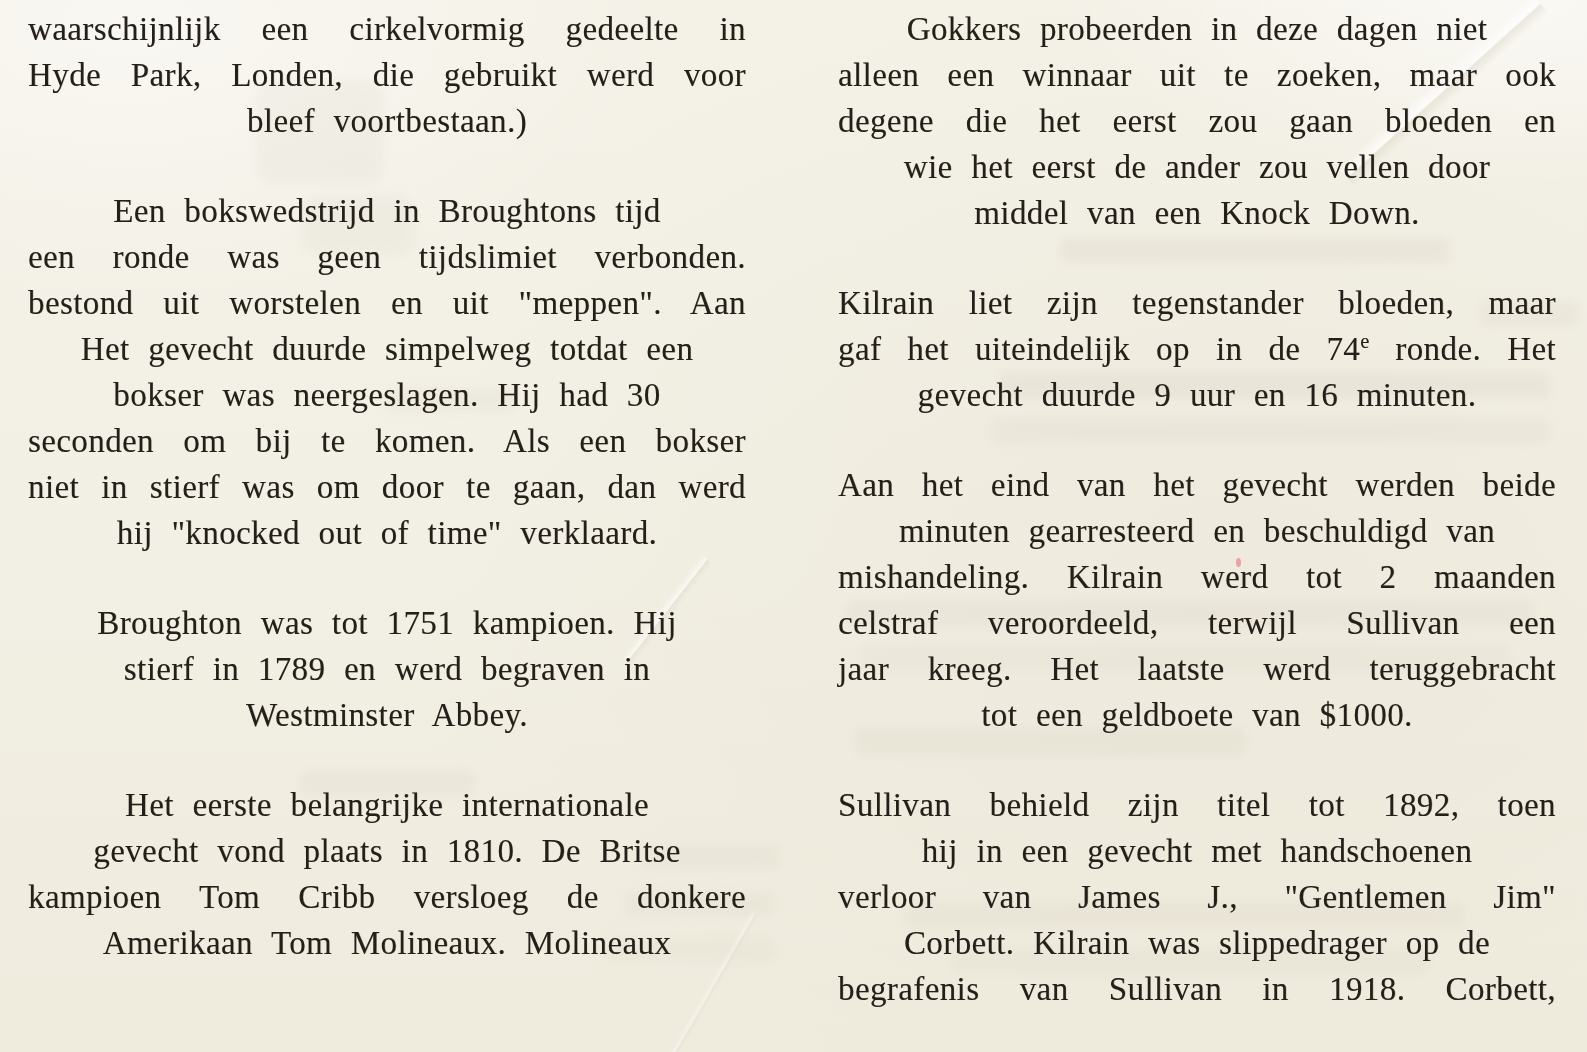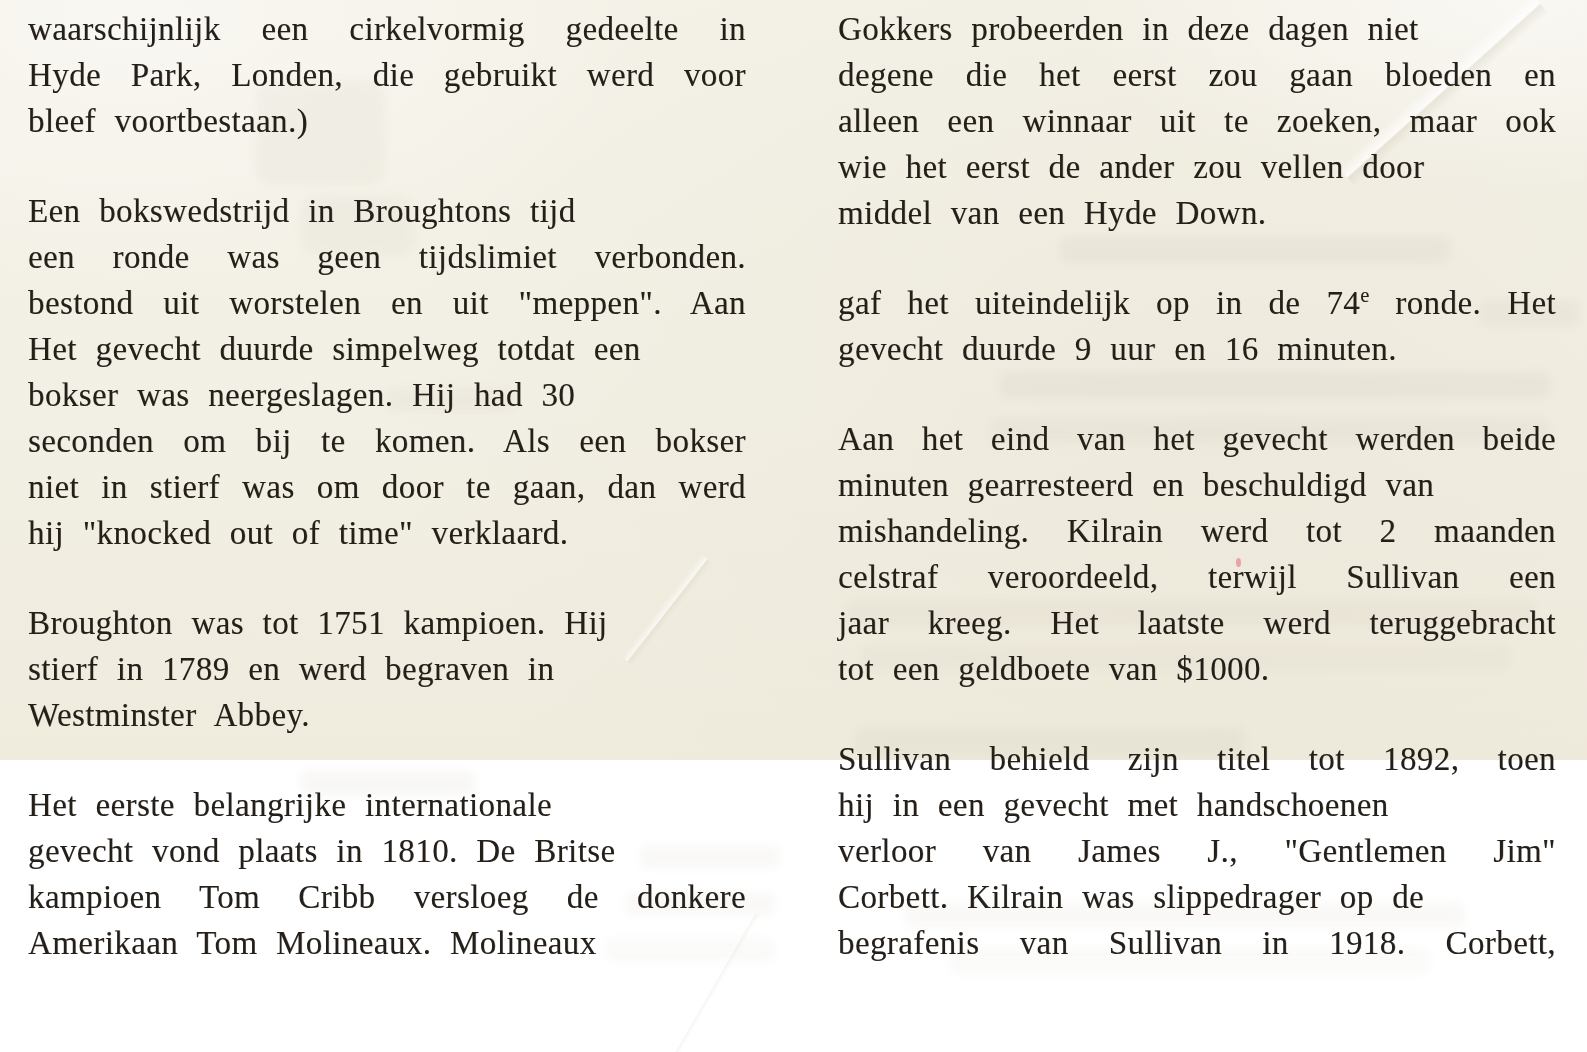--- a/index.html
+++ b/index.html
@@ -1,37 +1,37 @@
 <!DOCTYPE html>
 <html><head>
 <meta charset="utf-8">
 <style>
   html, body { margin: 0; padding: 0; }
   body {
     width: 1587px; height: 1052px; overflow: hidden;
     font-family: "Liberation Serif", "DejaVu Serif", serif;
   }
   .page {
-    position: relative; width: 1587px; height: 760px;
+    position: relative; width: 1587px; height: 1052px;
     background:
       radial-gradient(900px 500px at 8% 2%, rgba(255,255,255,0.45), rgba(255,255,255,0) 60%),
       radial-gradient(700px 300px at 95% 0%, rgba(255,255,255,0.55), rgba(255,255,255,0) 65%),
       radial-gradient(1200px 900px at 78% 55%, rgba(228,222,204,0.30), rgba(228,222,204,0) 70%),
       linear-gradient(180deg, #f4f1e7 0%, #f2efe4 55%, #efebdd 100%);
     color: #251f19;
   }
   
   .column { position: absolute; top: 6px; }
   #col-left  { left: 28px;  width: 718px; }
   #col-right { left: 838px; width: 718px; }
   .para { margin: 0 0 44px 0; }
   .line {
     font-size: 33px; line-height: 46px;
     letter-spacing: 0.4px; word-spacing: 10px;
-    white-space: normal; text-align: left;
+    white-space: normal; text-align: center;
     text-shadow: 0.4px 0.4px 0 rgba(37,31,25,0.35);
   }
   .line.just { text-align: justify; text-align-last: justify; }
   .line sup { font-size: 0.62em; line-height: 0; vertical-align: super; letter-spacing: 0; }
   
   .ghost {
     position: absolute; background: #978e78;
     border-radius: 8px; filter: blur(4px); pointer-events: none;
   }
   .blob { border-radius: 18px; }
@@ -95,26 +95,27 @@
       <div class="para">
         <div class="line">Het eerste belangrijke internationale</div>
         <div class="line">gevecht vond plaats in 1810. De Britse</div>
         <div class="line just">kampioen Tom Cribb versloeg de donkere</div>
         <div class="line">Amerikaan Tom Molineaux. Molineaux</div>
       </div>
     </div>
   <div class="column" id="col-right">
       <div class="para">
         <div class="line">Gokkers probeerden in deze dagen niet</div>
+        <div class="line just">alleen een winnaar uit te zoeken, maar ook</div>
         <div class="line just">degene die het eerst zou gaan bloeden en</div>
-        <div class="line just">alleen een winnaar uit te zoeken, maar ook</div>
         <div class="line">wie het eerst de ander zou vellen door</div>
-        <div class="line">middel van een Hyde Down.</div>
+        <div class="line">middel van een Knock Down.</div>
       </div>
       <div class="para">
+        <div class="line just">Kilrain liet zijn tegenstander bloeden, maar</div>
         <div class="line just">gaf het uiteindelijk op in de 74<sup>e</sup> ronde. Het</div>
         <div class="line">gevecht duurde 9 uur en 16 minuten.</div>
       </div>
       <div class="para">
         <div class="line just">Aan het eind van het gevecht werden beide</div>
         <div class="line">minuten gearresteerd en beschuldigd van</div>
         <div class="line just">mishandeling. Kilrain werd tot 2 maanden</div>
         <div class="line just">celstraf veroordeeld, terwijl Sullivan een</div>
         <div class="line just">jaar kreeg. Het laatste werd teruggebracht</div>
         <div class="line">tot een geldboete van $1000.</div>

